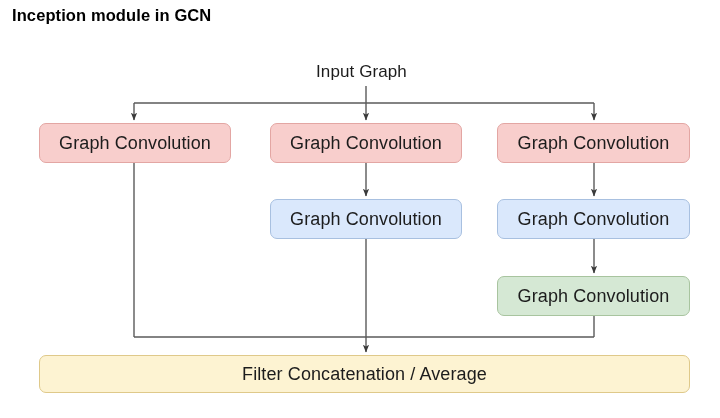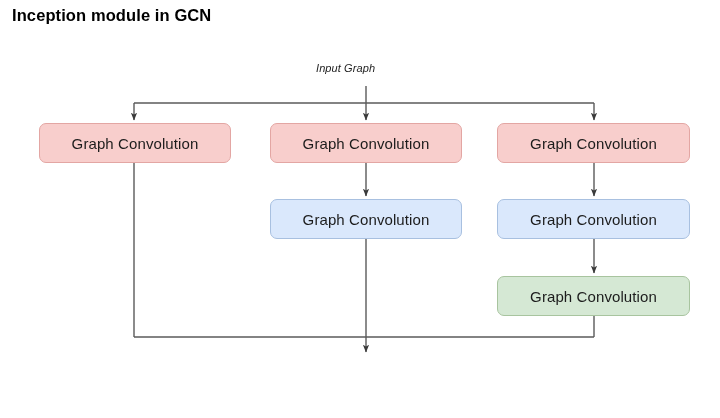--- a/index.html
+++ b/index.html
@@ -39,36 +39,35 @@
     pointer-events: none;
   }
   .node {
     position: absolute;
     box-sizing: border-box;
     border-radius: 7px;
     border: 1px solid #999999;
     display: flex;
     align-items: center;
     justify-content: center;
-    font-size: 15px;
+    font-size: 18px;
     color: #1c1c1c;
     white-space: nowrap;
     letter-spacing: 0.1px;
   }
   .node.pink   { background: #f8cecc; border-color: #e3a6a3; }
   .node.blue   { background: #dae8fc; border-color: #a8c0e0; }
   .node.green  { background: #d5e8d4; border-color: #a8c49f; }
   .node.yellow { background: #fdf3d2; border-color: #dfc98a; }
   .edge-label {
     position: absolute;
-    font-size: 11px;
+    font-size: 17px;
     color: #1c1c1c;
     white-space: nowrap;
     letter-spacing: 0.1px;
-    font-style: italic;
   }
 </style>
 </head>
 <body>
 
 <div id="canvas">
 
   <div id="title">Inception module in GCN</div>
 
   <svg class="edges" viewBox="0 0 720 418">
@@ -106,14 +105,15 @@
 
   <div class="node pink" style="left:39px; top:123px; width:192px; height:40px;">Graph Convolution</div>
 
   <div class="node pink" style="left:270px; top:123px; width:192px; height:40px;">Graph Convolution</div>
   <div class="node blue" style="left:270px; top:199px; width:192px; height:40px;">Graph Convolution</div>
 
   <div class="node pink" style="left:497px; top:123px; width:193px; height:40px;">Graph Convolution</div>
   <div class="node blue" style="left:497px; top:199px; width:193px; height:40px;">Graph Convolution</div>
   <div class="node green" style="left:497px; top:276px; width:193px; height:40px;">Graph Convolution</div>
 
+  <div class="node yellow" style="left:39px; top:355px; width:651px; height:38px;">Filter Concatenation / Average</div>
 
 </div>
 
 </body></html>

